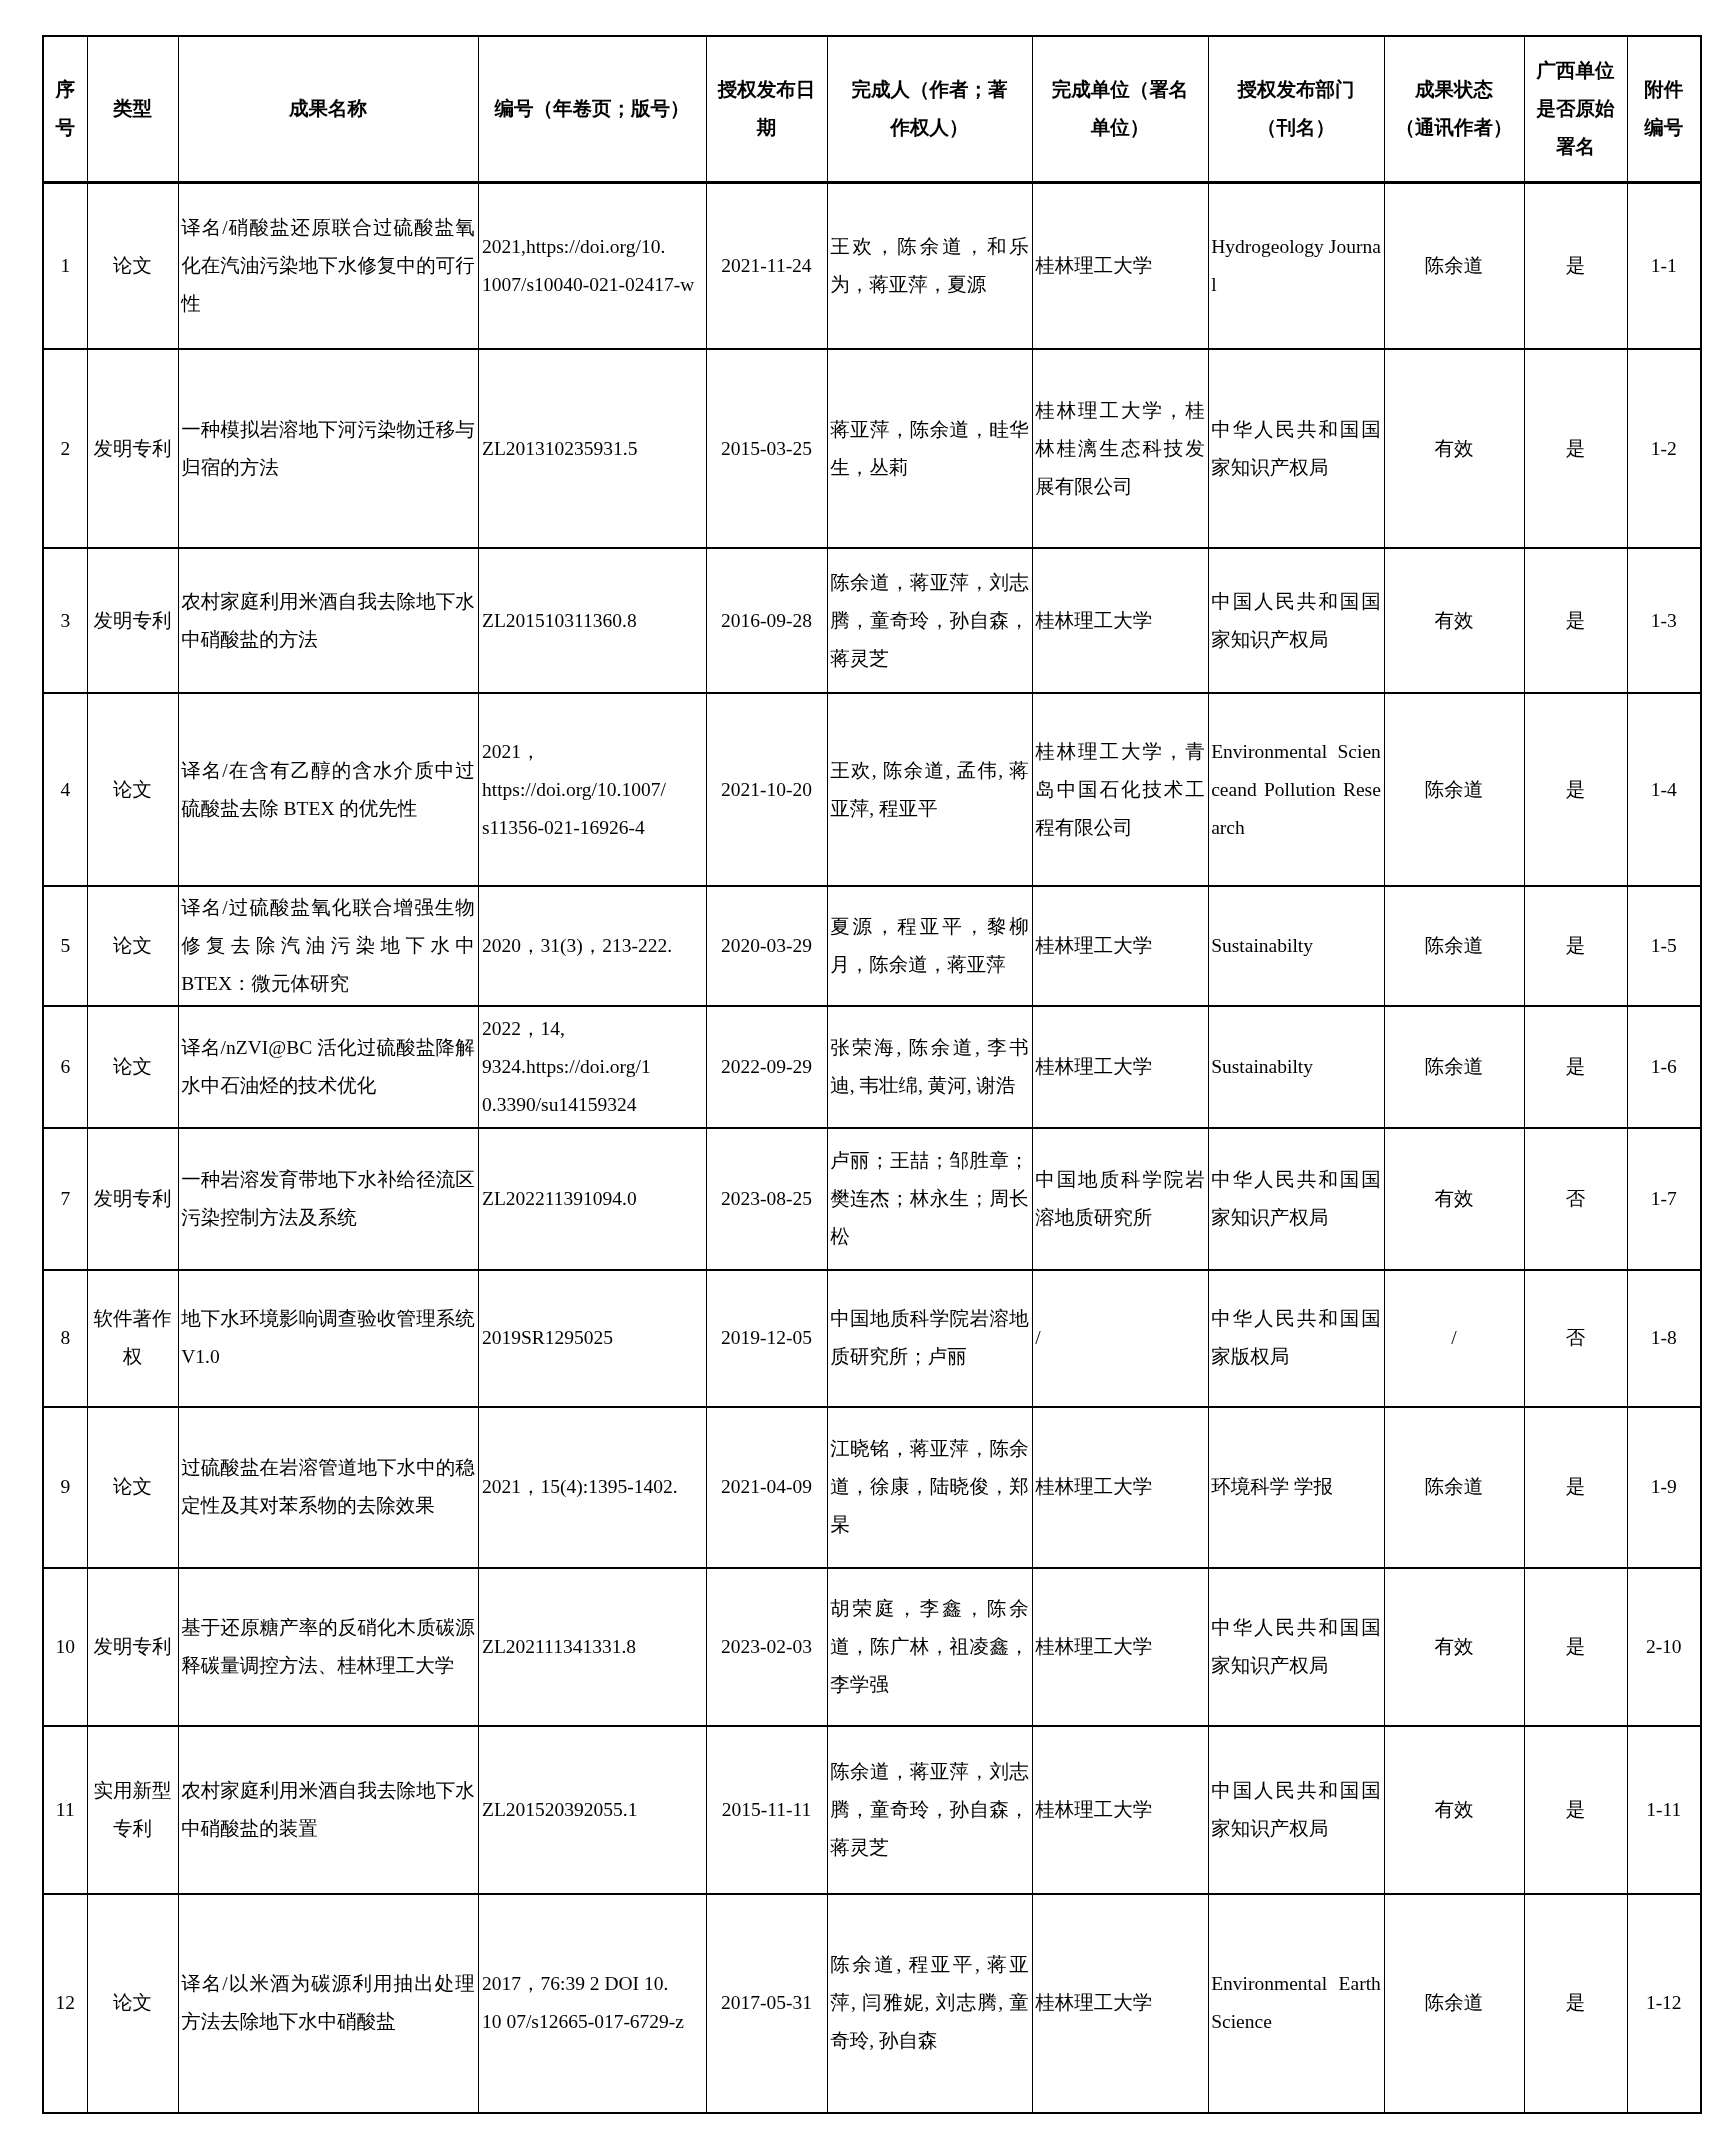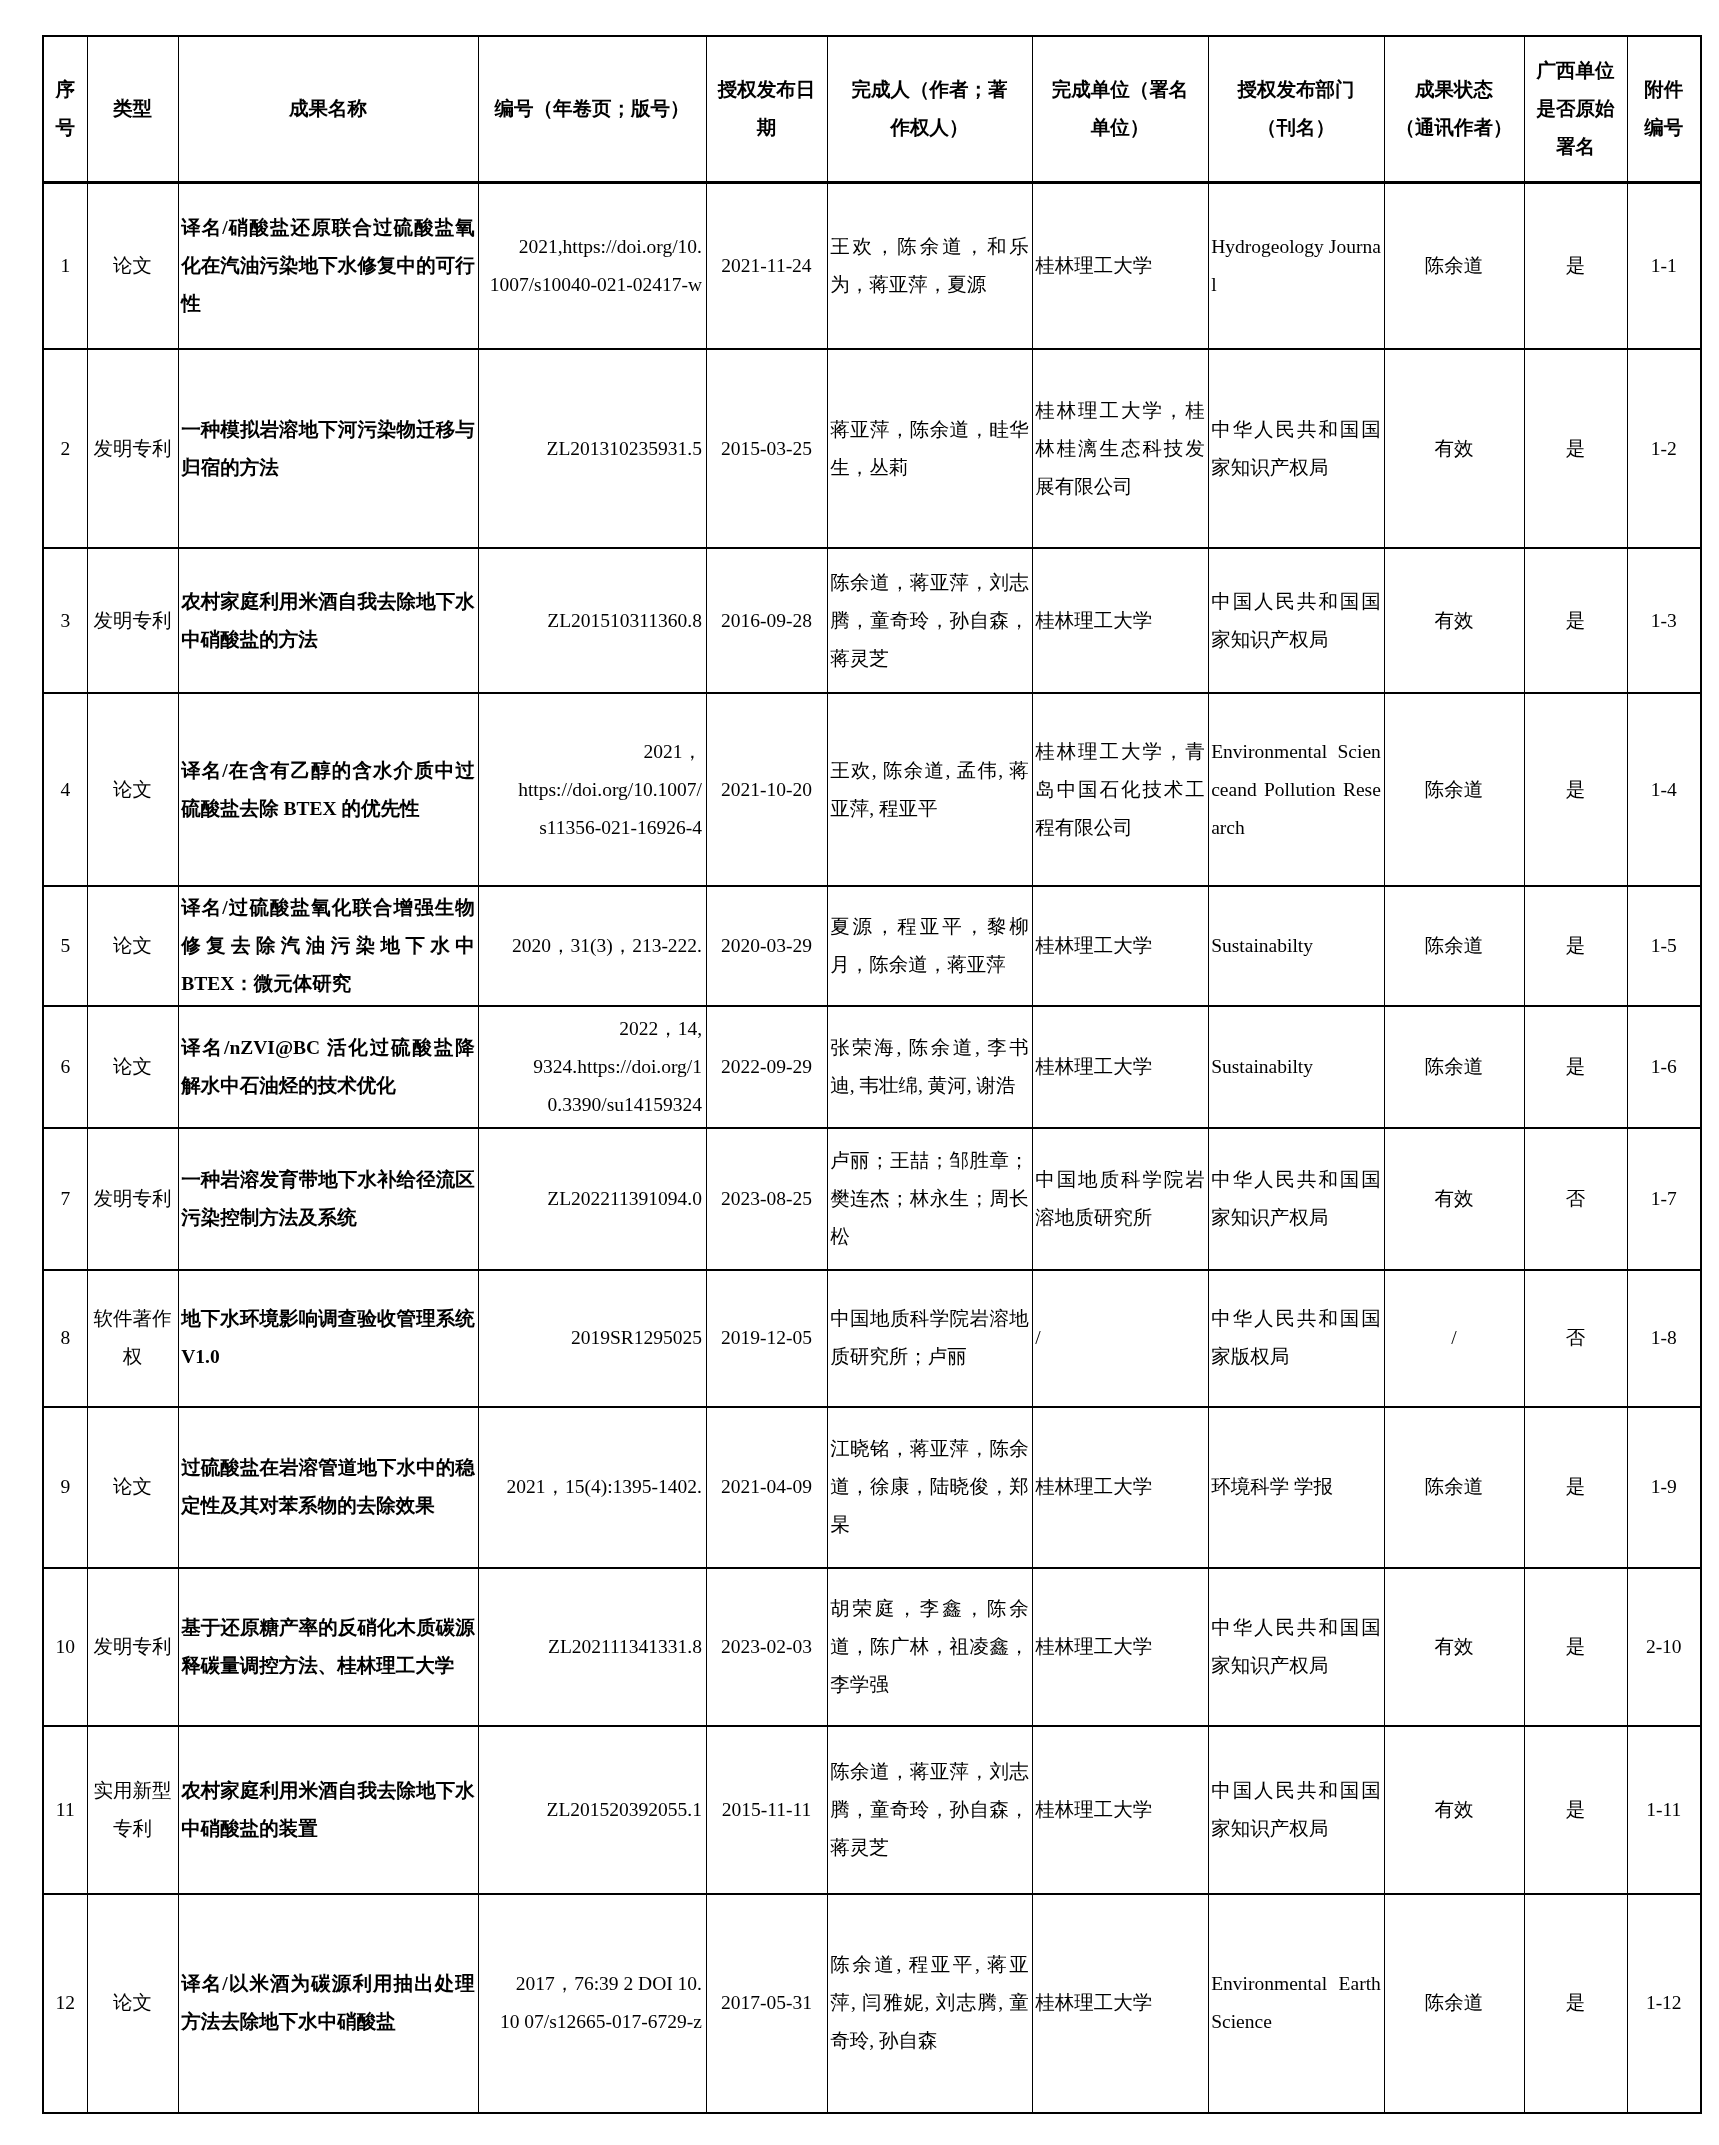--- a/index.html
+++ b/index.html
@@ -59,24 +59,23 @@
   tbody tr:nth-child(11) { height: 168px; }
   tbody tr:nth-child(12) { height: 219px; }
 
   .c-index, .c-type, .c-date, .c-status, .c-guangxi, .c-attachment {
     text-align: center;
   }
   .c-title {
     text-align: justify;
     text-justify: inter-character;
     padding: 1.8px 2.7px;
-    font-weight: bold;
   }
   .c-number {
-    text-align: right;
+    text-align: left;
     white-space: pre-wrap;
     word-break: break-all;
   }
   .c-authors, .c-unit, .c-department {
     text-align: justify;
     text-justify: inter-character;
     word-break: break-all;
     padding: 1.8px 2.7px;
     margin-top: 36px;
   }

